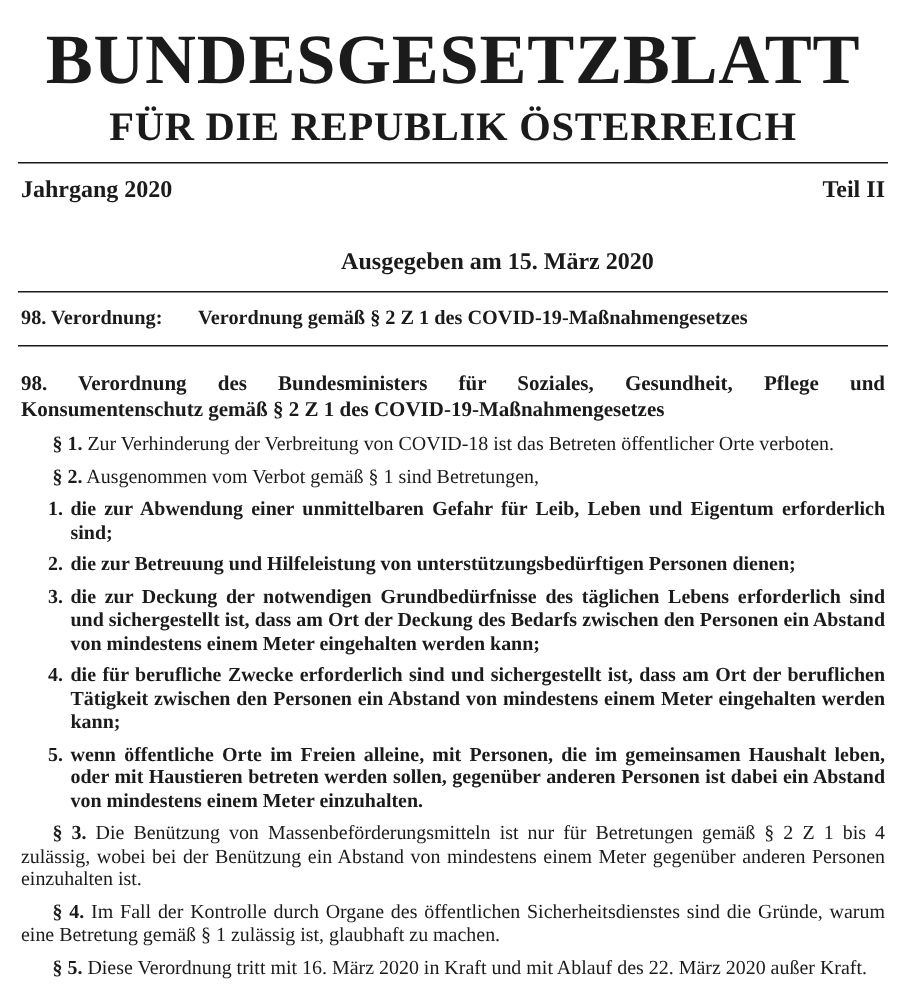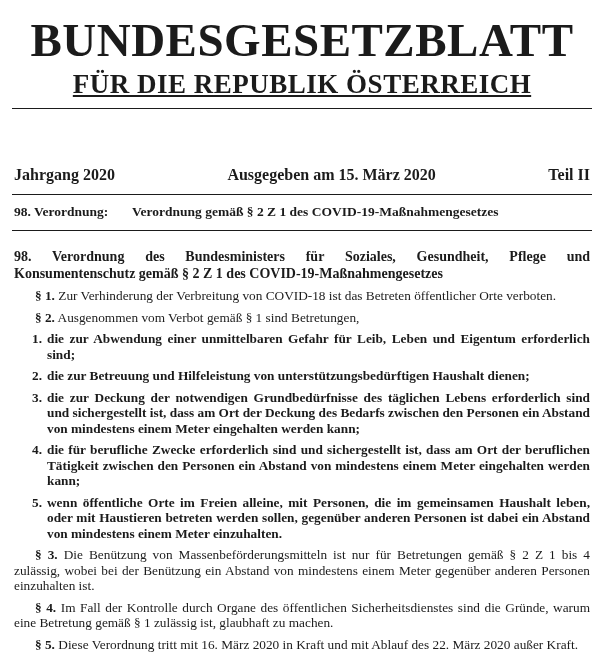--- a/index.html
+++ b/index.html
@@ -20,28 +20,27 @@
   .gazette-title {
     font-size: 47px; line-height: 50px;
     font-weight: 700; letter-spacing: 0.5px;
     white-space: nowrap;
   }
   .gazette-subtitle {
     font-size: 27px; line-height: 30px;
     font-weight: 700; letter-spacing: 0.5px;
     margin-top: 4px;
     white-space: nowrap;
-    text-decoration: underline;
   }
   
   .rule { border: none; border-top: 1.6px solid #1b1b1b; height: 0; }
   .rule-top { margin-top: 9px; }
   
   .issue-bar {
-    display: flex; align-items: flex-end; justify-content: space-between;
+    display: flex; align-items: flex-start; justify-content: space-between;
     padding: 8px 2px 9px 2px;
     font-size: 16px; font-weight: 700; line-height: 20px;
   }
   .issue-bar .center { text-align: center; margin-top: 48px; }
   
   .index-line {
     display: flex; align-items: baseline;
     padding: 9px 2px 10px 2px;
     font-size: 13.5px; font-weight: 700; line-height: 16px;
   }
@@ -105,21 +104,21 @@
       <span class="h-line2">Konsumentenschutz gemäß § 2 Z 1 des COVID-19-Maßnahmengesetzes</span>
     </h3>
 
 
     <p class="par"><span class="lead">§ 1.</span> <span>Zur Verhinderung der Verbreitung von COVID-18 ist das Betreten öffentlicher Orte verboten.</span></p>
 
     <p class="par"><span class="lead">§ 2.</span> <span>Ausgenommen vom Verbot gemäß § 1 sind Betretungen,</span></p>
 
     <div class="exceptions">
       <p class="li"><span class="li-num">1.</span><span>die zur Abwendung einer unmittelbaren Gefahr für Leib, Leben und Eigentum erforderlich sind;</span></p>
-      <p class="li"><span class="li-num">2.</span><span>die zur Betreuung und Hilfeleistung von unterstützungsbedürftigen Haushalt dienen;</span></p>
+      <p class="li"><span class="li-num">2.</span><span>die zur Betreuung und Hilfeleistung von unterstützungsbedürftigen Personen dienen;</span></p>
       <p class="li"><span class="li-num">3.</span><span>die zur Deckung der notwendigen Grundbedürfnisse des täglichen Lebens erforderlich sind und sichergestellt ist, dass am Ort der Deckung des Bedarfs zwischen den Personen ein Abstand von mindestens einem Meter eingehalten werden kann;</span></p>
       <p class="li"><span class="li-num">4.</span><span>die für berufliche Zwecke erforderlich sind und sichergestellt ist, dass am Ort der beruflichen Tätigkeit zwischen den Personen ein Abstand von mindestens einem Meter eingehalten werden kann;</span></p>
       <p class="li"><span class="li-num">5.</span><span>wenn öffentliche Orte im Freien alleine, mit Personen, die im gemeinsamen Haushalt leben, oder mit Haustieren betreten werden sollen, gegenüber anderen Personen ist dabei ein Abstand von mindestens einem Meter einzuhalten.</span></p>
     </div>
 
     <p class="par"><span class="lead">§ 3.</span> <span>Die Benützung von Massenbeförderungsmitteln ist nur für Betretungen gemäß § 2 Z 1 bis 4 zulässig, wobei bei der Benützung ein Abstand von mindestens einem Meter gegenüber anderen Personen einzuhalten ist.</span></p>
 
     <p class="par"><span class="lead">§ 4.</span> <span>Im Fall der Kontrolle durch Organe des öffentlichen Sicherheitsdienstes sind die Gründe, warum eine Betretung gemäß § 1 zulässig ist, glaubhaft zu machen.</span></p>
 
     <p class="par"><span class="lead">§ 5.</span> <span>Diese Verordnung tritt mit 16. März 2020 in Kraft und mit Ablauf des 22. März 2020 außer Kraft.</span></p>

